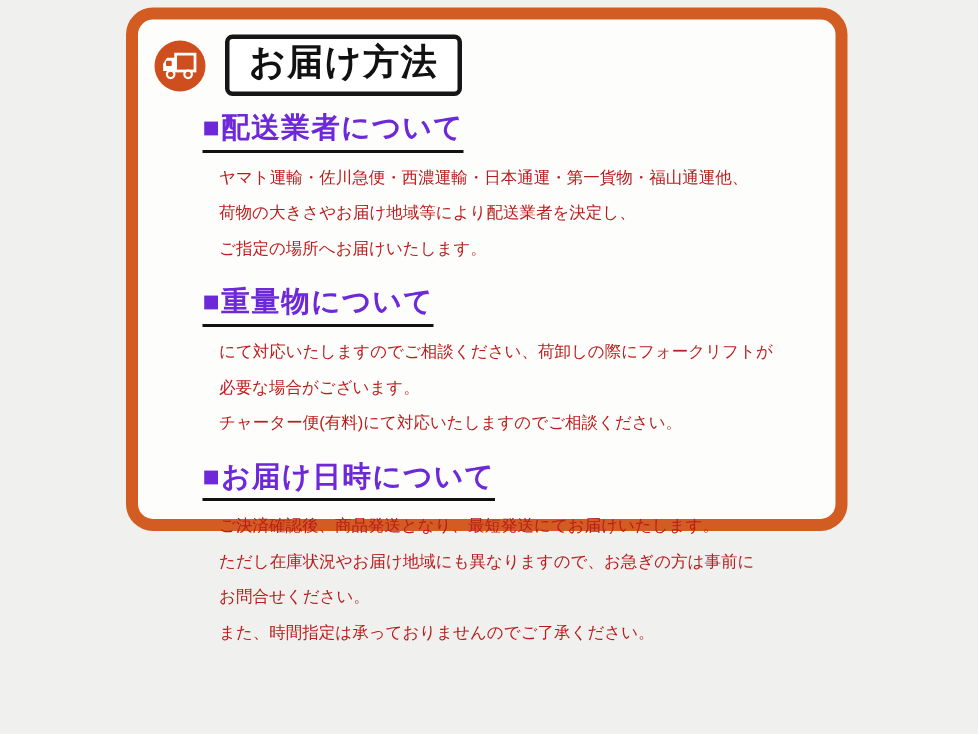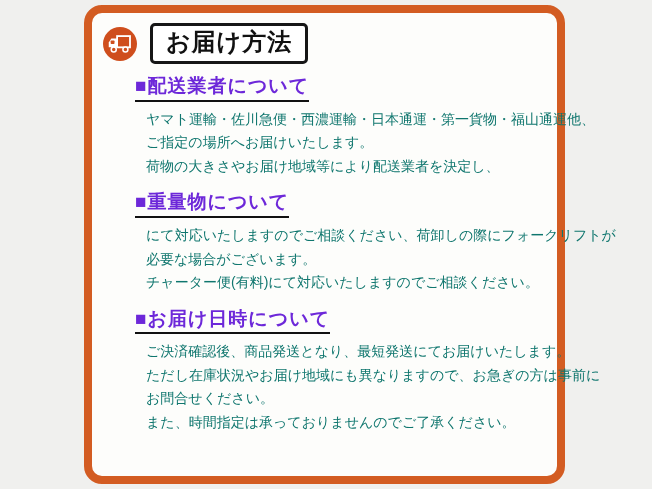--- a/index.html
+++ b/index.html
@@ -7,21 +7,21 @@
     width: 652px; height: 489px;
     font-family: "Liberation Sans", "DejaVu Sans", sans-serif;
     background: #f0f0ee;
     overflow: hidden;
   }
   .stage { position: relative; width: 652px; height: 489px; background: #f0f0ee; }
 
   .panel {
     position: absolute;
     left: 84px; top: 5px;
-    width: 481px; height: 479px;
+    width: 481px; height: 349px;
     background: #fdfdfb;
     border: 8px solid #d35c22;
     border-radius: 18px;
   }
 
   .panel-header {
     display: flex;
     align-items: center;
     margin: 10px 0 0 11px;
   }
@@ -55,23 +55,23 @@
     font-size: 19px;
     font-weight: bold;
     color: #6d28d9;
     letter-spacing: 1px;
     border-bottom: 2px solid #111;
     padding-bottom: 2px;
     line-height: 1.2;
   }
   .section-body {
     margin: 6px 6px 0 54px;
-    font-size: 14px;
+    font-size: 11px;
     line-height: 23.5px;
-    color: #0f766e;
+    color: #b91c1c;
   }
   .section-body .line { white-space: nowrap; }
 </style>
 </head>
 <body>
 
 <div class="stage">
   <div class="panel">
 
     <div class="panel-header">
@@ -89,22 +89,22 @@
       </div>
       <div class="title-box">お届け方法</div>
     </div>
 
     <div class="sections">
 
       <div class="section">
         <div class="section-heading">■配送業者について</div>
         <div class="section-body">
           <div class="line">ヤマト運輸・佐川急便・西濃運輸・日本通運・第一貨物・福山通運他、</div>
+          <div class="line">荷物の大きさやお届け地域等により配送業者を決定し、</div>
           <div class="line">ご指定の場所へお届けいたします。</div>
-          <div class="line">荷物の大きさやお届け地域等により配送業者を決定し、</div>
         </div>
       </div>
 
       <div class="section">
         <div class="section-heading">■重量物について</div>
         <div class="section-body">
           <div class="line">にて対応いたしますのでご相談ください、荷卸しの際にフォークリフトが</div>
           <div class="line">必要な場合がございます。</div>
           <div class="line">チャーター便(有料)にて対応いたしますのでご相談ください。</div>
         </div>

